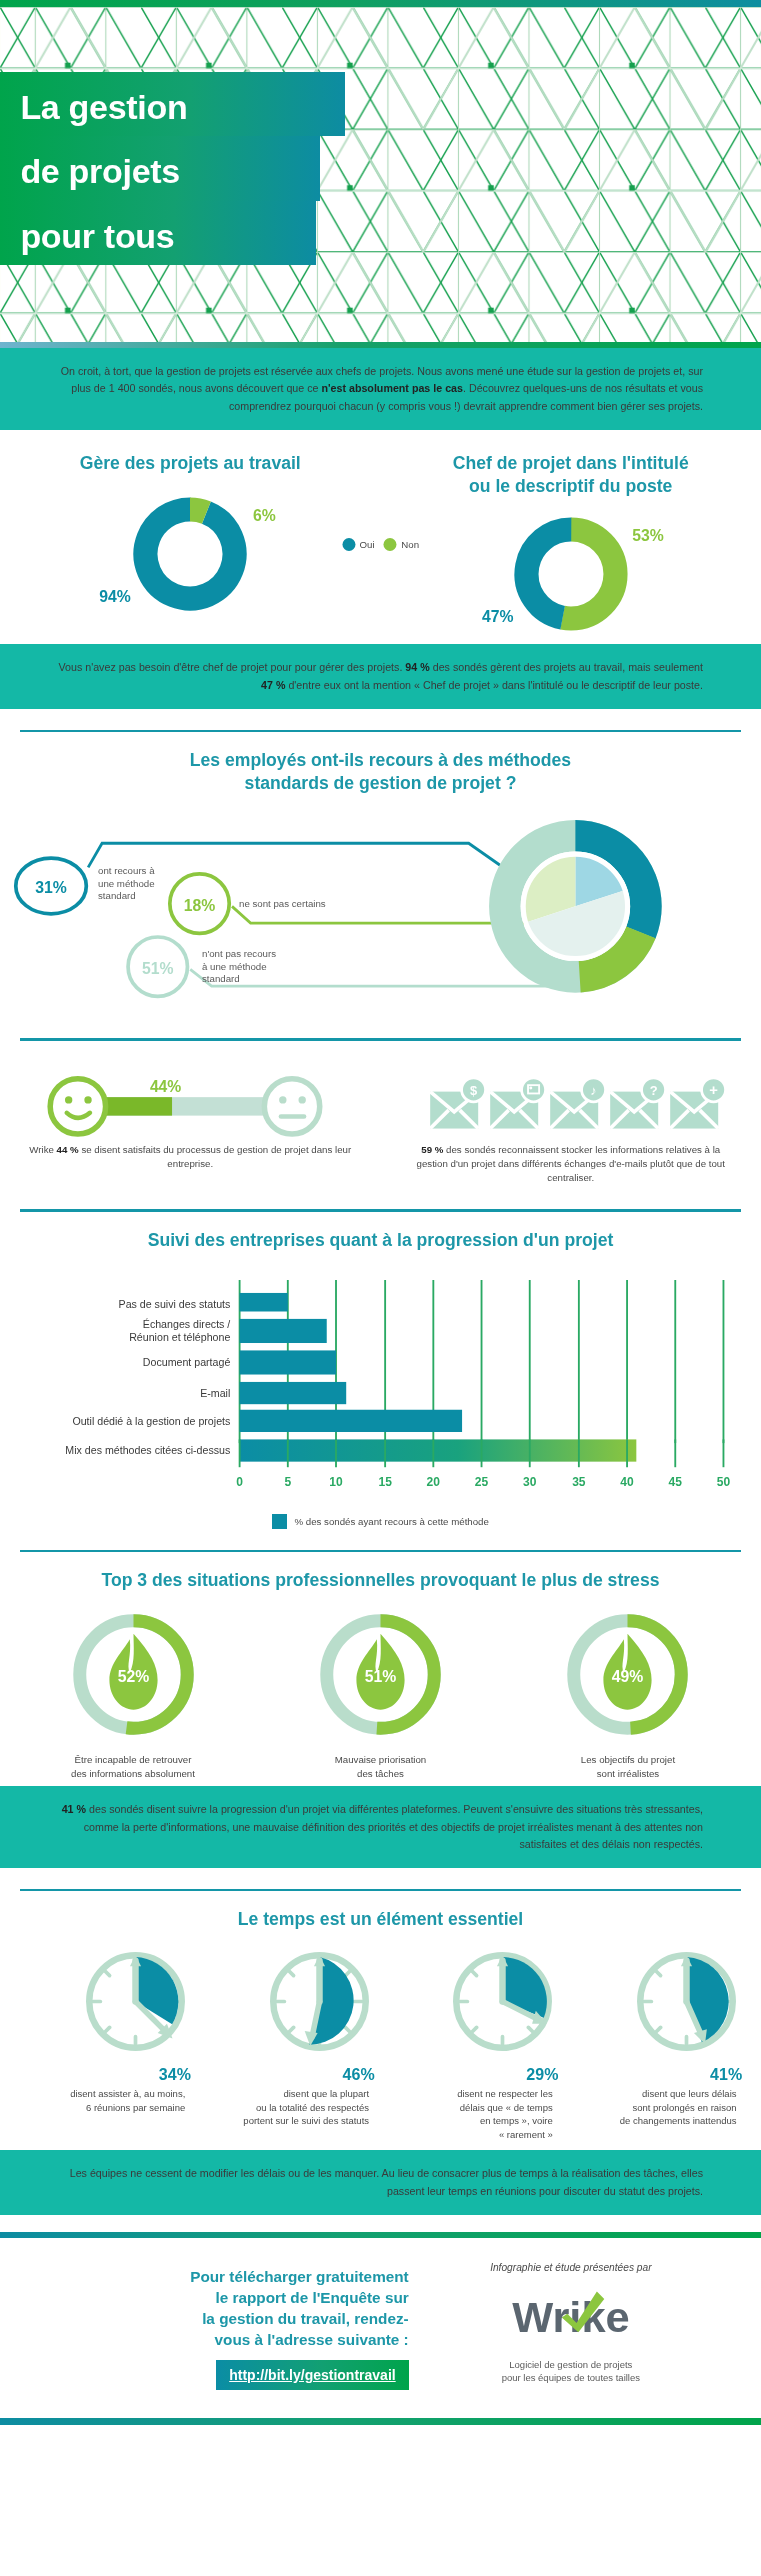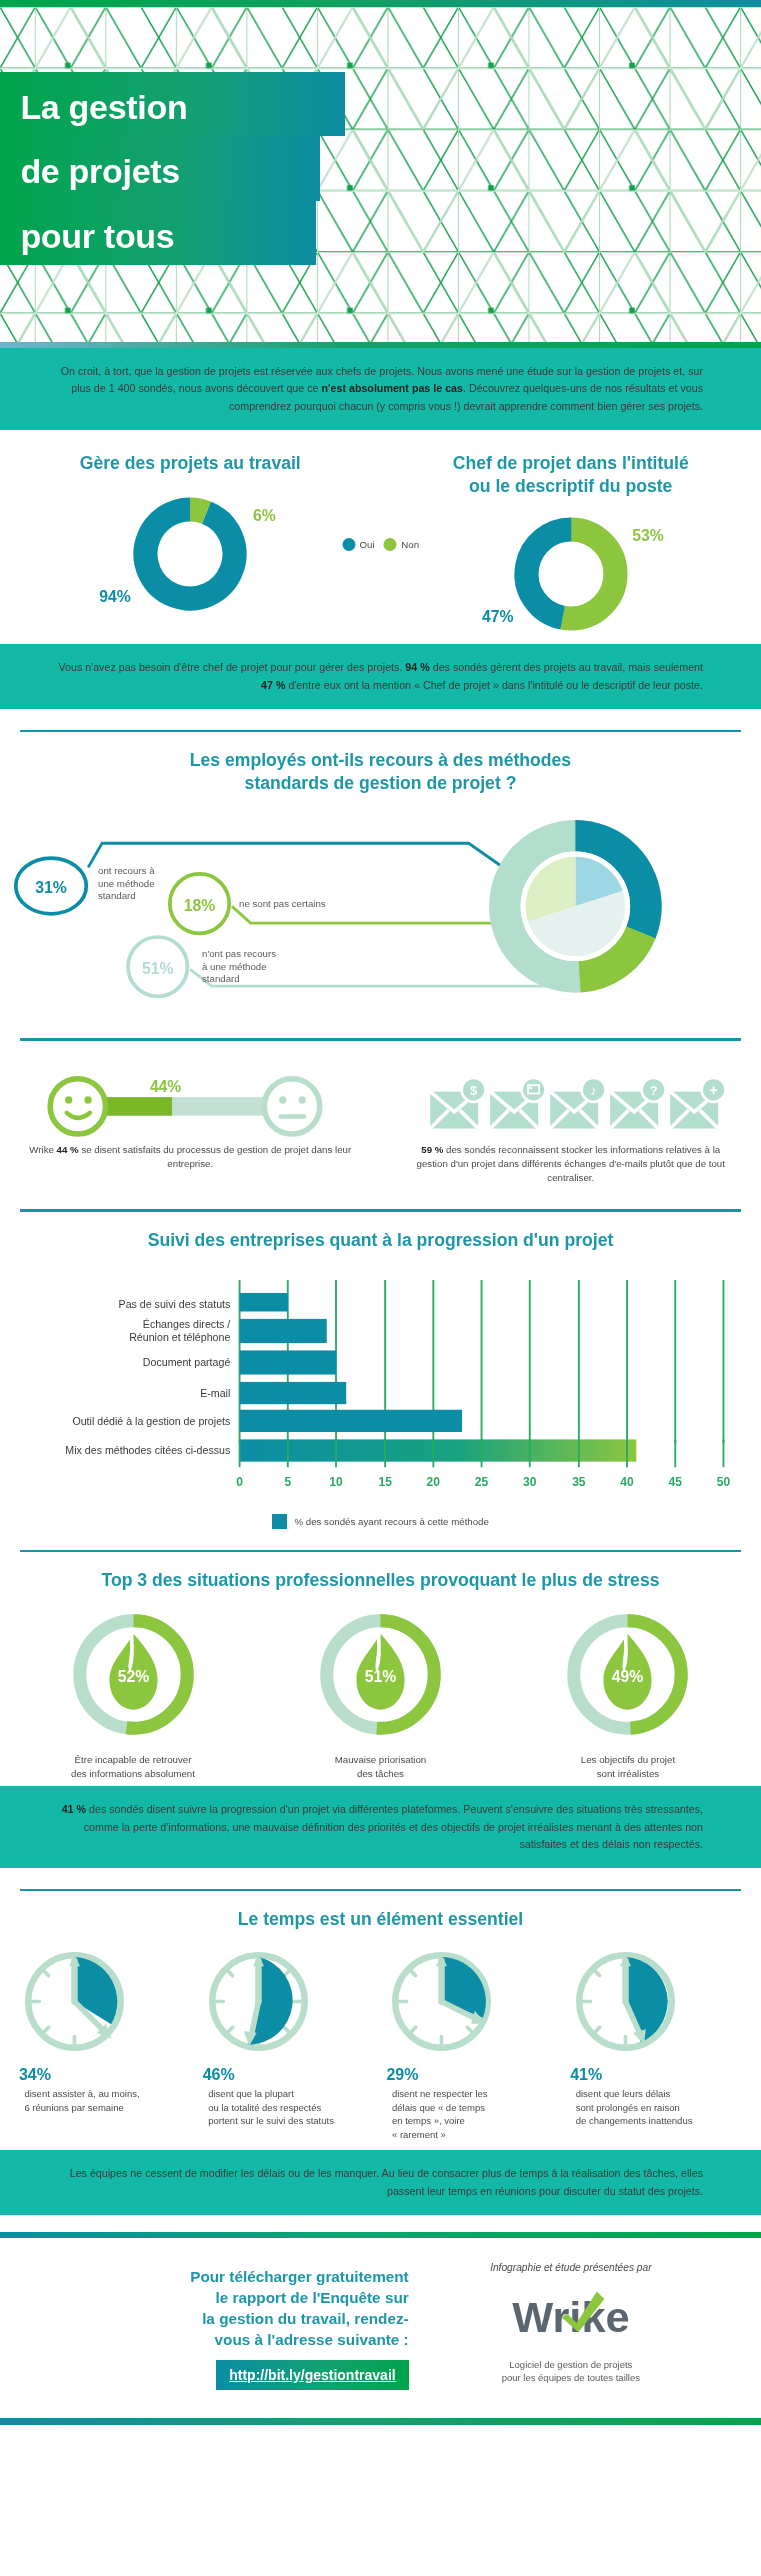--- a/index.html
+++ b/index.html
@@ -129,21 +129,21 @@
   }
   .bar-legend .swatch { width: 15px; height: 15px; background: #0b8da5; display: inline-block; }
 
   
   .stress-row { display: flex; justify-content: space-around; padding: 7.4px 9.3px 5.6px 9.3px; }
   .stress-col { width: 223px; text-align: center; }
   .stress-cap { font-size: 9.7px; line-height: 1.45; color: #4a4a4a; margin-top: 5.6px; }
 
   
   .clock-row { display: flex; justify-content: space-around; padding: 9.3px 13px 9.3px 13px; }
-  .clock-col { width: 172px; text-align: left; }
+  .clock-col { width: 172px; text-align: right; }
   .clock-pct { color: #0b8da5; font-size: 16px; font-weight: bold; margin-top: 5.6px; }
   .clock-cap { font-size: 9.5px; line-height: 1.42; color: #4a4a4a; margin-top: 3.7px; padding: 0 5.6px; }
 
   
   .footer {
     display: flex;
     padding: 24px 28px 28px 28px;
     align-items: flex-start;
   }
   .footer-left { width: 54%; text-align: right; padding-top: 3.7px; }

